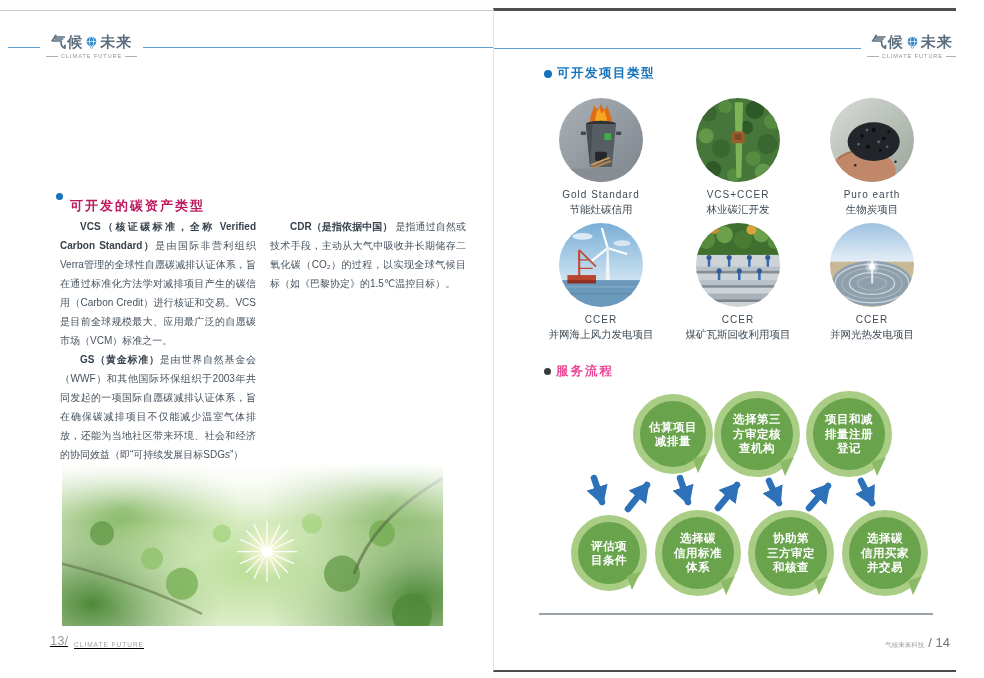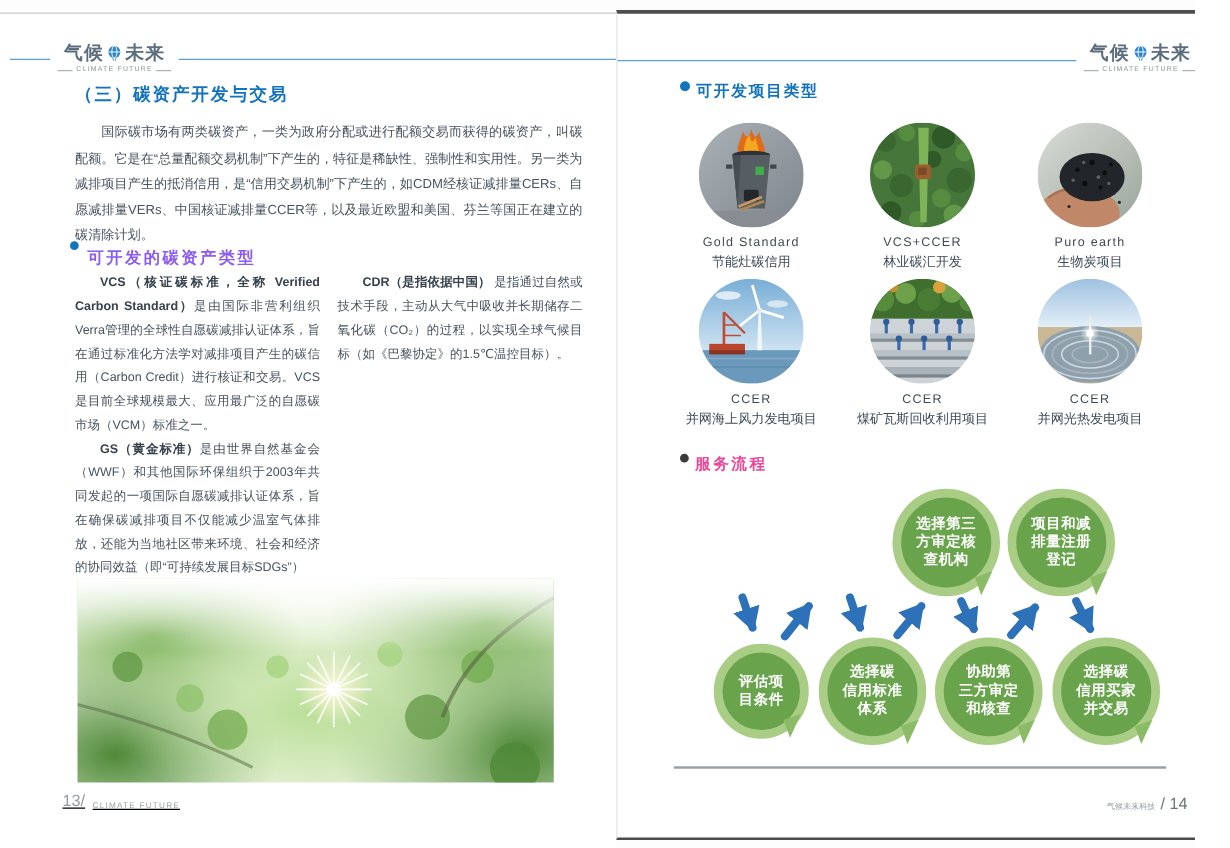--- a/index.html
+++ b/index.html
@@ -25,35 +25,35 @@
   .logo-sub { display:flex; align-items:center; gap:3px; justify-content:center; margin-top:1px; }
   .logo-sub b { font-size:5.5px; font-weight:normal; color:#8a949c; letter-spacing:1px; }
   .dash { display:block; width:12px; height:1px; background:#aab2b9; }
 
   
   .lp-title { position:absolute; left:60px; top:56px; font-size:14px; font-weight:bold;
               color:#1373bd; letter-spacing:1.5px; }
   .lp-intro { position:absolute; left:60px; top:85px; width:406px; font-size:10.5px;
               color:#46525e; line-height:20.5px; text-align:justify; text-indent:2em; }
   .sec-head { position:absolute; left:56px; top:186px; padding-left:14px;
-              font-size:13px; font-weight:bold; color:#8b5cf6; letter-spacing:2px; }
+              font-size:13px; font-weight:bold; color:#be185d; letter-spacing:2px; }
   .sec-head .dot { position:absolute; left:0; top:-4px; width:7px; height:7px;
                    border-radius:50%; background:#1373bd; }
   .lp-cols { position:absolute; left:60px; top:206px; width:406px; height:260px;
              column-count:2; column-gap:14px; column-fill:auto; overflow:hidden; }
   .lp-cols p { font-size:10px; color:#46525e; line-height:19px; text-align:justify; text-indent:2em; }
   .lp-cols p b { color:#37424d; }
   .lp-photo { position:absolute; left:62px; top:452px; width:381px; height:163px; }
   .lp-photo svg { display:block; width:100%; height:100%; }
   .lp-footer { position:absolute; left:50px; top:622px; display:flex; align-items:flex-end; gap:6px;text-decoration:underline; }
   .lp-footer .pg  { font-size:13px; color:#949ba1; }
   .lp-footer .lbl { font-size:6.5px; color:#9aa1a7; letter-spacing:1px; }
 
   
-  .rp-head { position:absolute; display:flex; align-items:flex-start; gap:5px; }
+  .rp-head { position:absolute; display:flex; align-items:center; gap:5px; }
   .rp-head .dot { width:8px; height:8px; border-radius:50%; }
   .rp-head .txt { font-size:12.5px; font-weight:bold; letter-spacing:1.5px; }
   .rp-head.projects { left:50px; top:54px; }
   .rp-head.projects .dot { background:#1373bd; }
   .rp-head.projects .txt { color:#1373bd; }
   .rp-head.process { left:50px; top:352px; }
   .rp-head.process .dot { background:#3a3a3a; width:7px; height:7px; }
   .rp-head.process .txt { color:#ec4899; letter-spacing:2px; }
 
   .pcard { position:absolute; width:136px; text-align:center; }
@@ -105,23 +105,21 @@
         </svg>
         <span class="logo-txt">未来</span>
       </div>
       <div class="logo-sub">
         <i class="dash"></i>
         <b>CLIMATE FUTURE</b>
         <i class="dash"></i>
       </div>
     </div>
 
-    <div class="lp-title">（三）碳资产开发与交易</div>
-
-    <p class="lp-intro">国际碳市场有两类碳资产，一类为政府分配或进行配额交易而获得的碳资产，叫碳配额。它是在“总量配额交易机制”下产生的，特征是稀缺性、强制性和实用性。另一类为减排项目产生的抵消信用，是“信用交易机制”下产生的，如CDM经核证减排量CERs、自愿减排量VERs、中国核证减排量CCER等，以及最近欧盟和美国、芬兰等国正在建立的碳清除计划。</p>
+
 
     <div class="sec-head">
       <span class="dot"></span>
       <span>可开发的碳资产类型</span>
     </div>
 
     <div class="lp-cols">
       <p><b>VCS（核证碳标准，全称 Verified Carbon Standard）</b><span>是由国际非营利组织Verra管理的全球性自愿碳减排认证体系，旨在通过标准化方法学对减排项目产生的碳信用（Carbon Credit）进行核证和交易。VCS是目前全球规模最大、应用最广泛的自愿碳市场（VCM）标准之一。</span></p>
       <p><b>GS（黄金标准）</b><span>是由世界自然基金会（WWF）和其他国际环保组织于2003年共同发起的一项国际自愿碳减排认证体系，旨在确保碳减排项目不仅能减少温室气体排放，还能为当地社区带来环境、社会和经济的协同效益（即“可持续发展目标SDGs”）</span></p>
       <p><b>CDR（是指依据中国）</b><span> 是指通过自然或技术手段，主动从大气中吸收并长期储存二氧化碳（CO₂）的过程，以实现全球气候目标（如《巴黎协定》的1.5℃温控目标）。</span></p>
@@ -421,20 +419,25 @@
           <line x1="53" y1="90" x2="61" y2="114" marker-end="url(#ah)"></line>
           <line x1="87" y1="121" x2="106" y2="97" marker-end="url(#ah)"></line>
           <line x1="139" y1="90" x2="147" y2="114" marker-end="url(#ah)"></line>
           <line x1="177" y1="120" x2="196" y2="97" marker-end="url(#ah)"></line>
           <line x1="228" y1="93" x2="238" y2="115" marker-end="url(#ah)"></line>
           <line x1="268" y1="120" x2="287" y2="98" marker-end="url(#ah)"></line>
           <line x1="320" y1="93" x2="331" y2="115" marker-end="url(#ah)"></line>
         </g>
       </svg>
 
+      <div class="bubble t2">
+          <span class="bubble-label">估算项目
+减排量</span>
+          <span class="tail"></span>
+        </div>
       <div class="bubble b-lg t3">
           <span class="bubble-label">选择第三
 方审定核
 查机构</span>
           <span class="tail"></span>
         </div>
       <div class="bubble b-lg t4">
           <span class="bubble-label">项目和减
 排量注册
 登记</span>

